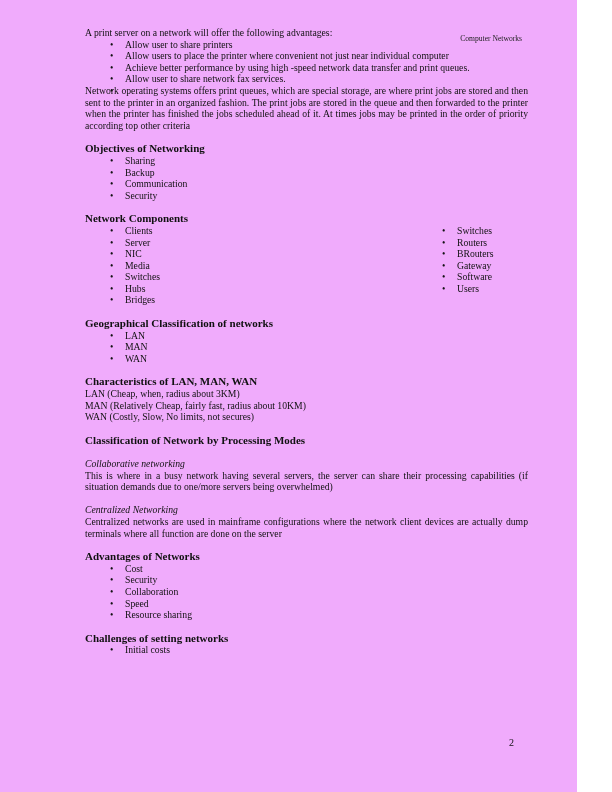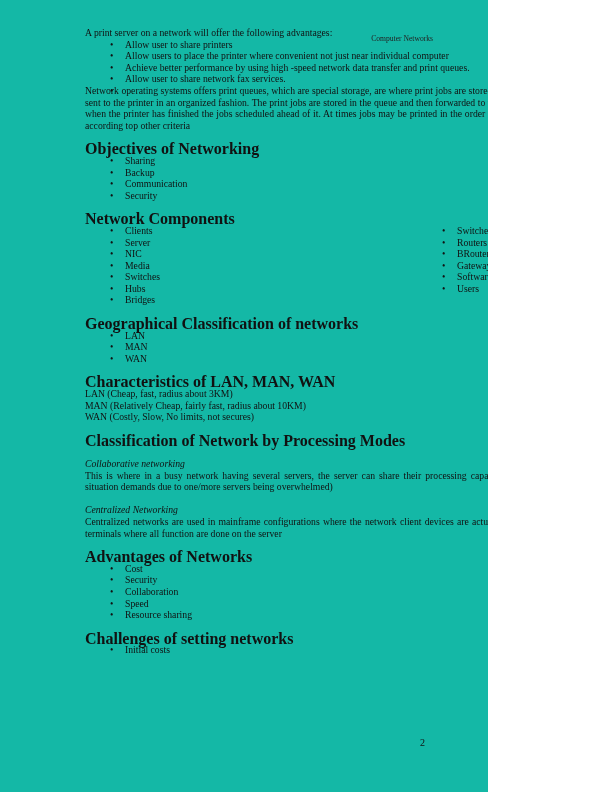--- a/index.html
+++ b/index.html
@@ -1,20 +1,20 @@
 <!DOCTYPE html>
 <html><head>
 <meta charset="utf-8">
 <style>
   html, body { margin: 0; padding: 0; background: #ffffff; }
   .page {
     position: relative;
-    width: 488px;
+    width: 577px;
     height: 792px;
-    background: #14b8a6;
+    background: #f0abfc;
     font-family: "Liberation Serif", serif;
     color: #111111;
     overflow: hidden;
   }
   .running-header {
     position: absolute;
     top: 34px;
     right: 55px;
     font-size: 7.6px;
     line-height: 9px;
@@ -27,21 +27,21 @@
     width: 443px;
     font-size: 9.7px;
     line-height: 11.6px;
   }
   p { margin: 0; }
   .justified { text-align: justify; }
   ul.blist { list-style: none; margin: 0; padding: 0; }
   ul.blist li { position: relative; padding-left: 40px; }
   ul.blist .bullet { position: absolute; left: 25px; top: 0; }
   .section { margin-top: 12px; }
-  .heading { font-weight: bold; font-size: 16px; margin: 0; line-height: 11.6px; }
+  .heading { font-weight: bold; font-size: 11px; margin: 0; line-height: 11.6px; }
   .two-col { display: grid; grid-template-columns: 332px 1fr; }
   .subsection { margin-top: 11.6px; }
   .subheading { font-style: italic; }
   .page-number {
     position: absolute;
     top: 737px;
     right: 63px;
     font-size: 10px;
   }
 </style>
@@ -101,21 +101,21 @@
       <p class="heading">Geographical Classification of networks</p>
       <ul class="blist">
         <li><span class="bullet">•</span><span>LAN</span></li>
         <li><span class="bullet">•</span><span>MAN</span></li>
         <li><span class="bullet">•</span><span>WAN</span></li>
       </ul>
     </div>
 
     <div class="section">
       <p class="heading">Characteristics of LAN, MAN, WAN</p>
-      <p>LAN (Cheap, fast, radius about 3KM)</p>
+      <p>LAN (Cheap, when, radius about 3KM)</p>
       <p>MAN (Relatively Cheap, fairly fast, radius about 10KM)</p>
       <p>WAN (Costly, Slow, No limits, not secures)</p>
     </div>
 
     <div class="section">
       <p class="heading">Classification of Network by Processing Modes</p>
       <div class="subsection">
         <p class="subheading">Collaborative networking</p>
         <p class="justified">This is where in a busy network having several servers, the server can share their processing capabilities (if situation demands due to one/more servers being overwhelmed)</p>
       </div>

